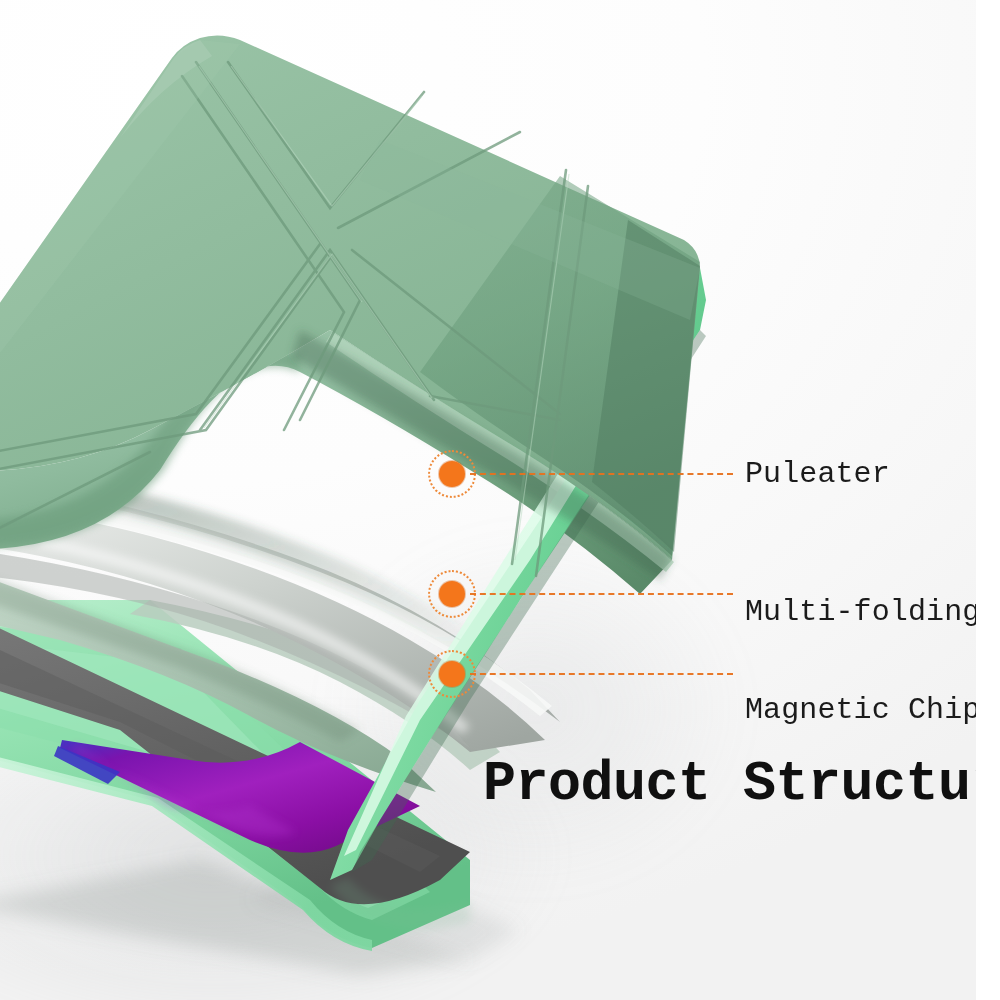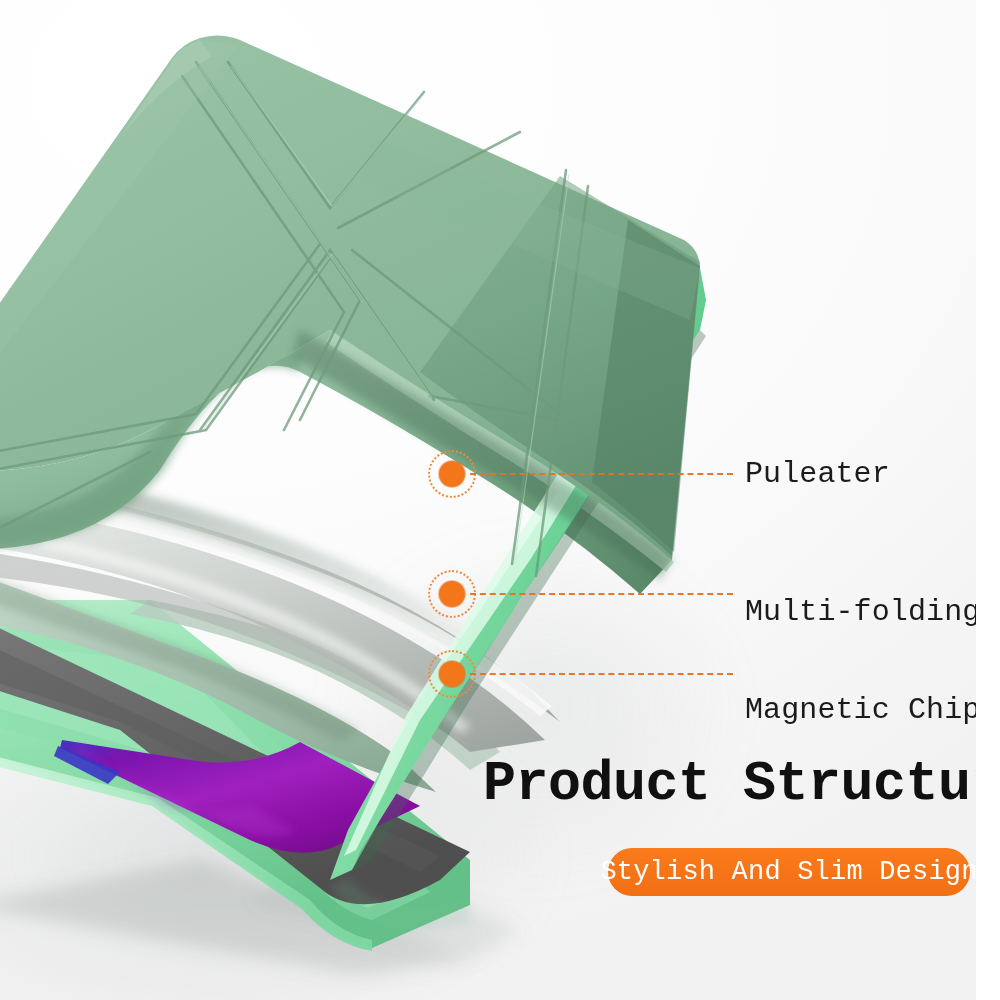--- a/index.html
+++ b/index.html
@@ -451,17 +451,14 @@
 
   <div class="callout">
     <div class="dot-ring" style="left:452px; top:674px;"></div>
     <div class="dot" style="left:452px; top:674px;"></div>
     <div class="leader" style="left:470px; top:674px; width:263px;"></div>
     <div class="callout-label" style="left:745px; top:676px;margin-top:34px;">Magnetic Chip</div>
   </div>
 
   <div class="headline">Product Structure</div>
 
-  <div class="badge">
-    <span class="badge-text">Stylish And Slim Design</span>
-  </div>
 
 </div>
 
 </body></html>

